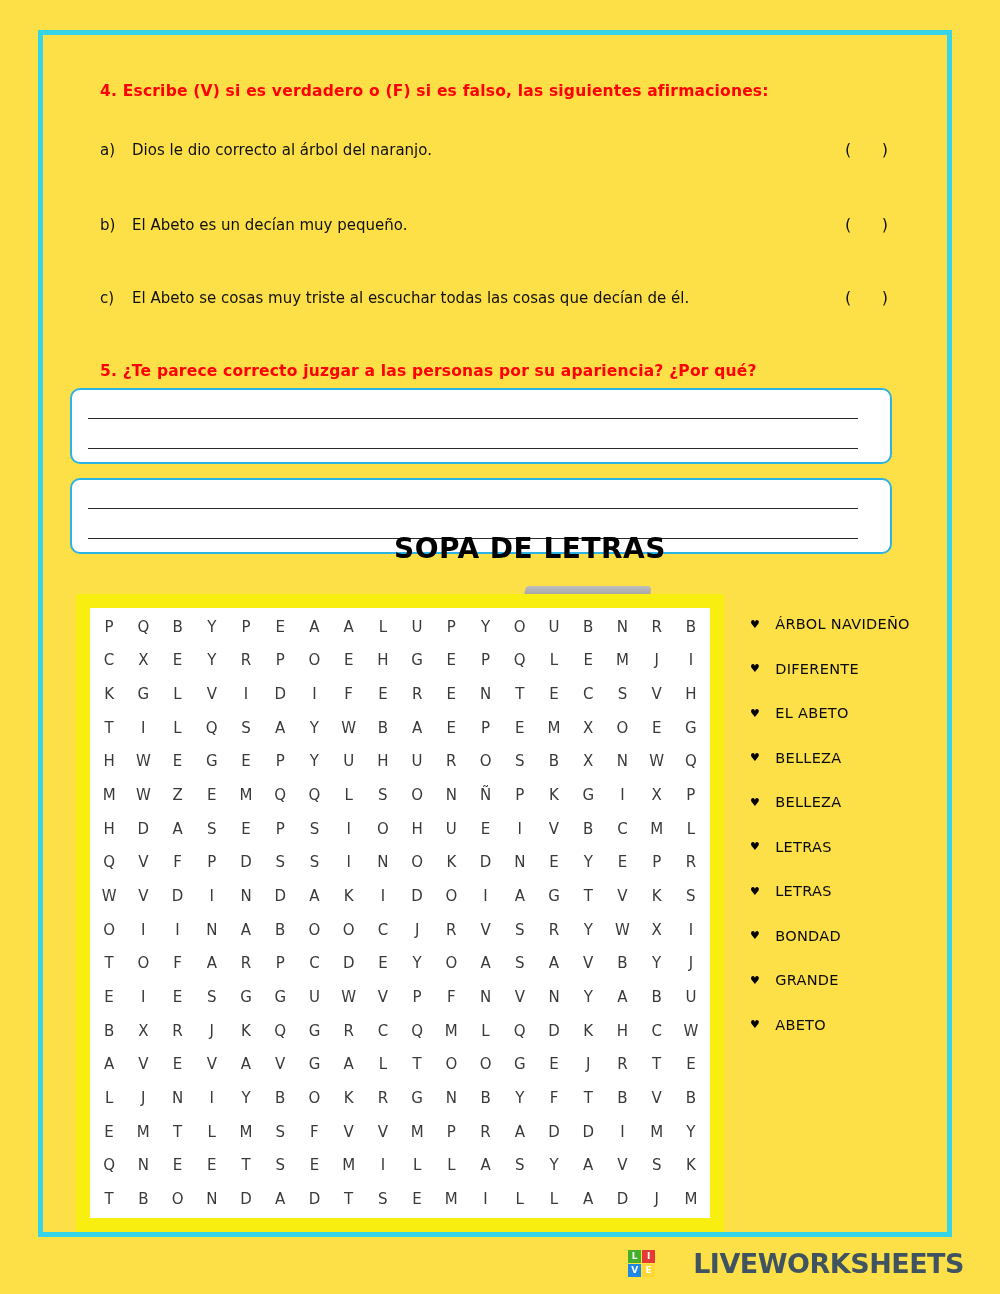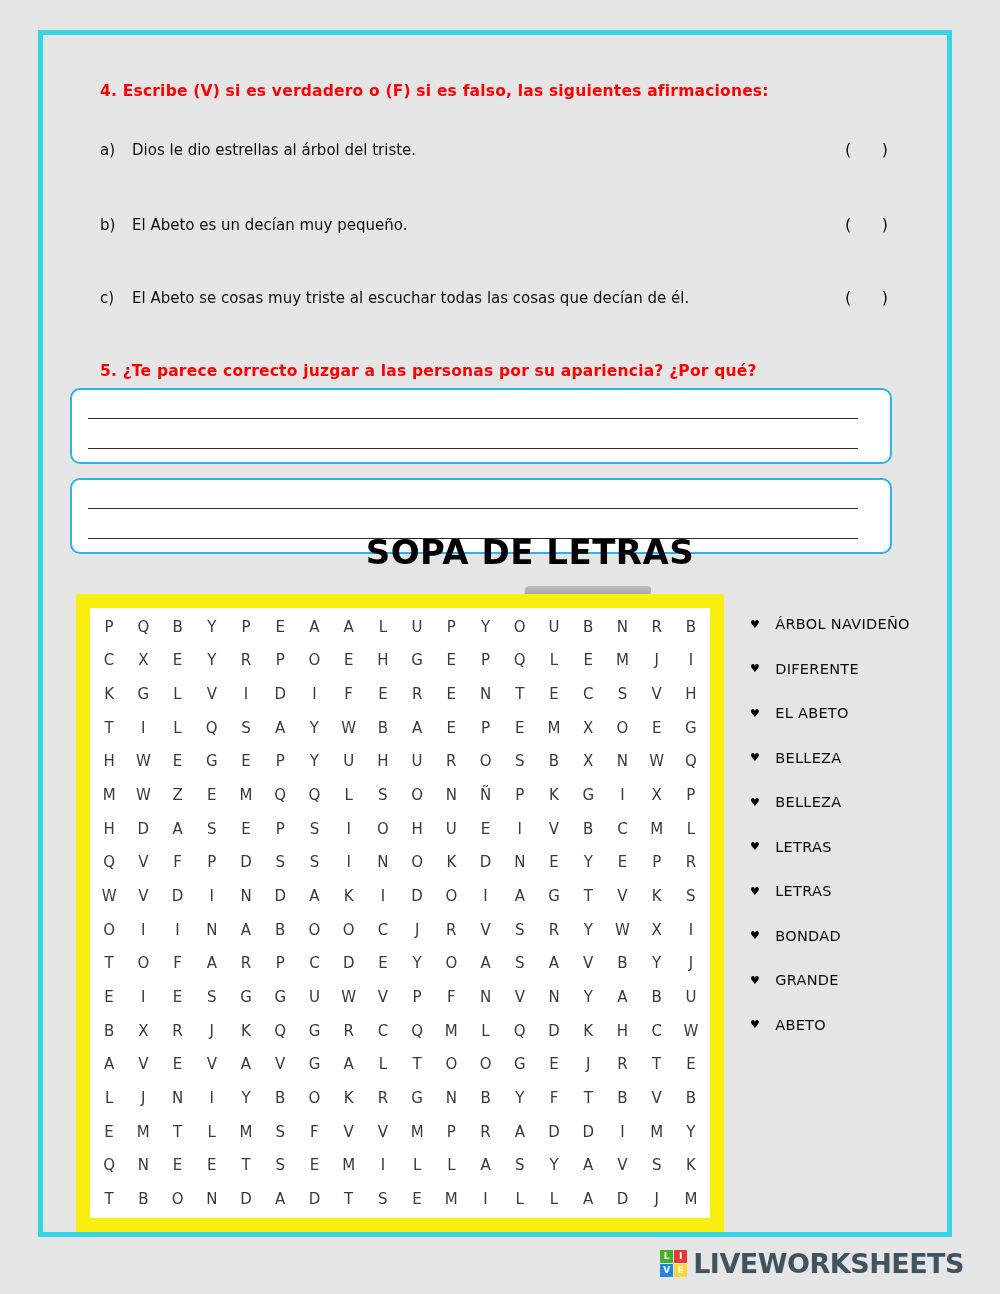--- a/index.html
+++ b/index.html
@@ -1,21 +1,21 @@
 <!DOCTYPE html>
 <html><head>
 <meta charset="utf-8">
 <style>
   * { box-sizing: border-box; }
   body { margin: 0; background: #ffffff; }
   .page {
     position: relative;
     width: 1000px;
     height: 1294px;
-    background: #e5e5e5;
+    background: #fde047;
     font-family: "DejaVu Sans", sans-serif;
     overflow: hidden;
   }
   .frame {
     position: absolute;
     left: 38px; top: 30px;
     width: 914px; height: 1207px;
     border: 5px solid #35d4e6;
     background: transparent;
   }
@@ -60,21 +60,21 @@
     border-bottom: 1.5px solid #2a2a2a;
     height: 0;
   }
   .write-line.l1 { top: 28px; }
   .write-line.l2 { top: 58px; }
   .sopa-title {
     position: absolute;
     left: 60px; top: 532px;
     width: 940px;
     text-align: center;
-    font-size: 34px;
+    font-size: 28px;
     font-weight: 800;
     letter-spacing: 0.5px;
     color: #000000;
   }
   .fold-shadow {
     position: absolute;
     left: 524px; top: 586px;
     width: 126px; height: 20px;
     background: linear-gradient(#bdbdbd, #8a8a8a);
     border-radius: 4px 4px 0 0;
@@ -149,21 +149,21 @@
 </head>
 <body>
 
 <div class="page">
   <div class="frame" style="border-color: rgb(53, 212, 230);"></div>
 
   <div class="q-heading" id="q4-heading" style="color: rgb(255, 0, 0);">4.  Escribe (V) si es verdadero o (F) si es falso, las siguientes afirmaciones:</div>
 
   <div class="tf-item" id="tf-a">
     <span class="tf-label">a)</span>
-    <span class="tf-text">Dios le dio estrellas al árbol del triste.</span>
+    <span class="tf-text">Dios le dio correcto al árbol del naranjo.</span>
     <span class="tf-answer">(      )</span>
   </div>
   <div class="tf-item" id="tf-b">
     <span class="tf-label">b)</span>
     <span class="tf-text">El Abeto es un decían muy pequeño.</span>
     <span class="tf-answer">(      )</span>
   </div>
   <div class="tf-item" id="tf-c">
     <span class="tf-label">c)</span>
     <span class="tf-text">El Abeto se cosas muy triste al escuchar todas las cosas que decían de él.</span>
@@ -557,15 +557,15 @@
       </div>
     </div>
 
   <div class="footer">
     <span class="logo-grid">
         <span class="logo-sq" style="background: rgb(67, 176, 42);">L</span>
         <span class="logo-sq" style="background: rgb(229, 57, 53);">I</span>
         <span class="logo-sq" style="background: rgb(30, 136, 229);">V</span>
         <span class="logo-sq" style="background: rgb(253, 216, 53);">E</span>
       </span>
-    <span class="brand" style="color: rgb(63, 83, 96);">LIVEWORKSHEETS</span>
+    <span class="brand" style="color: rgb(63, 83, 96); margin-left: 32px;">LIVEWORKSHEETS</span>
   </div>
 </div>
 
 </body></html>

